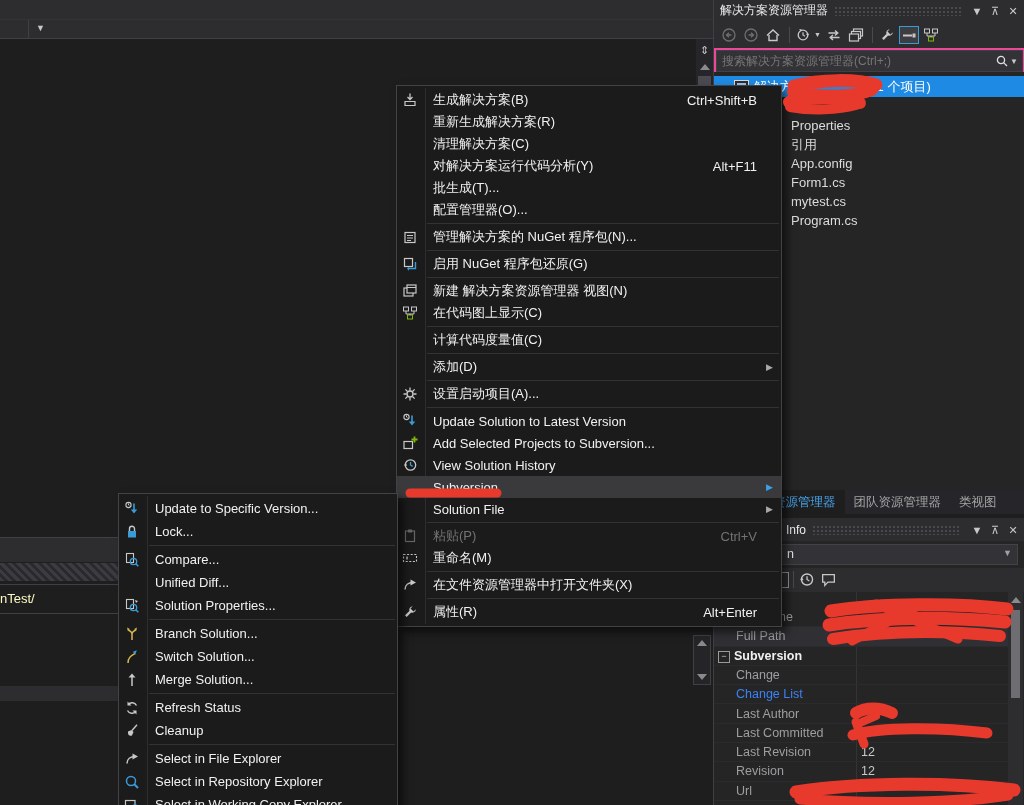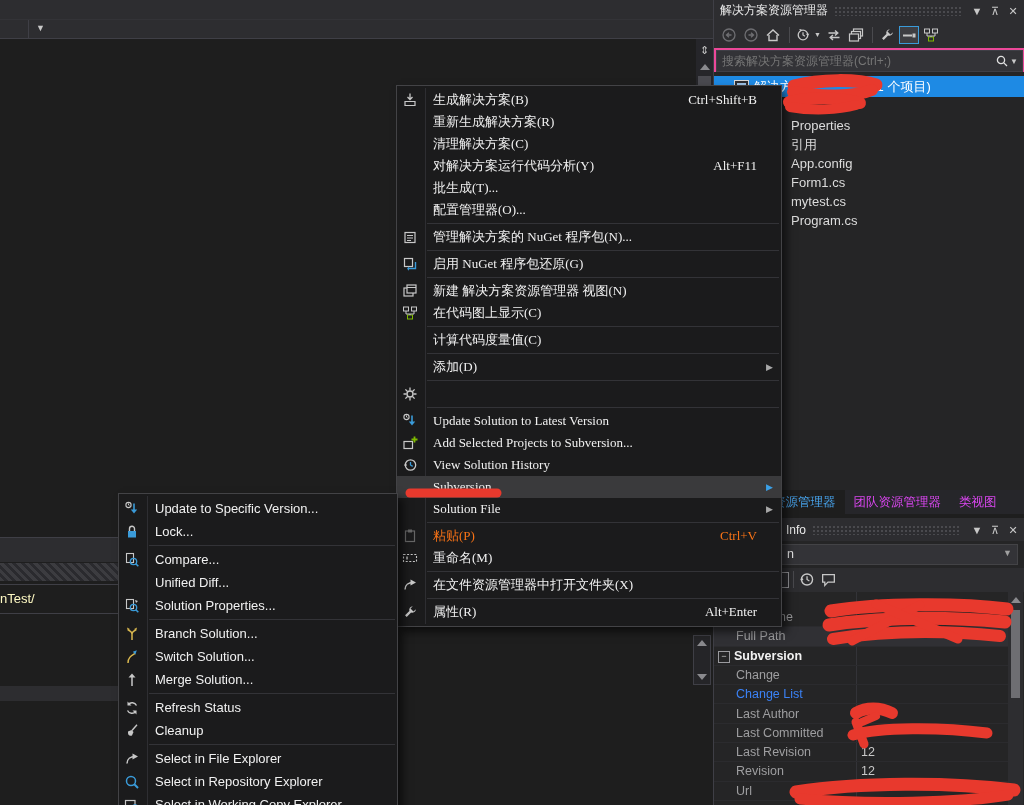--- a/index.html
+++ b/index.html
@@ -37,21 +37,21 @@
   .se-search .box{display:flex;align-items:center;height:20px;background:#333337;border:1px solid #3F3F46;}
   .se-search input{flex:1;background:transparent;border:0;outline:0;color:#888;font-size:12px;padding:0 5px;font-family:"Liberation Sans",sans-serif;}
   .se-search .sic{display:flex;align-items:center;margin-right:4px;color:#E0E0E0;}
   .tree{position:absolute;left:0;top:72px;width:311px;height:418px;}
   .trow-sel{position:absolute;left:0;top:4px;width:311px;height:21px;background:#1E8AE4;display:flex;align-items:center;color:#fff;}
   .trow-sel .sicon{width:13px;height:12px;border:1px solid #D8D8D8;margin:0 5px 0 20px;background:#2D2D30;position:relative;}
   .trow-sel .sicon::after{content:'';position:absolute;left:2px;top:2px;right:2px;height:3px;background:#9CC3E8;}
   .trow-sel .gap{display:inline-block;width:58px;}
   .titem{position:absolute;left:0;width:311px;height:19px;line-height:19px;padding-left:77px;box-sizing:border-box;color:#DCDCDC;white-space:nowrap;}
   .panel-tabs{position:absolute;left:0;top:490px;width:311px;height:24px;background:#26262A;display:flex;align-items:stretch;}
-  .ptab{padding:0 9px;line-height:24px;font-size:12.5px;color:#d946ef;white-space:nowrap;}
+  .ptab{padding:0 9px;line-height:24px;font-size:12.5px;color:#a3a3a3;white-space:nowrap;}
   .ptab.active{background:#1E1E1E;color:#47A1E8;}
   .strip{position:absolute;left:0;top:514px;width:311px;height:4px;background:#1E1E1E;}
   
   .info-title{top:518px;height:23px;}
   .info-title .t{padding-left:66px;}
   .info-combo{position:absolute;left:4px;top:544px;width:300px;height:21px;background:#333337;border:1px solid #434346;box-sizing:border-box;}
   .info-combo .val{position:absolute;left:68px;top:2px;color:#E8E8E8;font-size:12.5px;}
   .info-combo .car{position:absolute;right:5px;top:3px;color:#A0A0A0;font-size:9px;}
   .info-toolbar{position:absolute;left:0;top:568px;width:311px;height:24px;background:#2D2D30;}
   .info-toolbar .frag{position:absolute;left:64px;top:4px;width:9px;height:14px;border:1px solid #9A9A9E;}
@@ -66,31 +66,31 @@
   .grow.cat .gl{left:20px;color:#F1F1F1;font-weight:bold;}
   .grow.bright .gl{color:#3b82f6;}
   .grow.shade{background:#303034;}
   .catbox{position:absolute;left:4px;top:4px;width:10px;height:10px;border:1px solid #9A9A9E;color:#C8C8C8;font-size:9px;line-height:9px;text-align:center;}
   .gscroll{position:absolute;left:294px;top:592px;width:15px;height:213px;background:#2D2D30;}
   .gscroll .up{position:absolute;left:3px;top:5px;border-left:5px solid transparent;border-right:5px solid transparent;border-bottom:6px solid #8A8A8E;width:0;height:0;}
   .gscroll .thumb{position:absolute;left:3px;top:18px;width:9px;height:88px;background:#6E6E72;}
   
   .menu{position:absolute;background:#1B1B1C;border:1px solid #434346;box-shadow:5px 5px 8px rgba(0,0,0,.55);box-sizing:border-box;padding:3px 0;}
   .menu::before{content:'';position:absolute;left:28px;top:2px;bottom:2px;width:1px;background:#2E2E32;}
-  #main-menu{left:396px;top:85px;width:386px;font-family:Liberation Serif, serif;}
+  #main-menu{left:396px;top:85px;width:386px;}
   #sub-menu{left:118px;top:472px;width:280px;z-index:7;margin-top:21px;}
   .menu-item{position:relative;display:flex;align-items:center;height:22px;padding:0 24px 0 36px;white-space:nowrap;}
   #sub-menu .menu-item{height:23px;}
   .menu-item .mi-icon{position:absolute;left:5px;top:50%;margin-top:-8px;width:16px;height:16px;}
   .menu-item .mi-label{flex:1;color:#F1F1F1;}
   .menu-item .mi-short{margin-left:40px;color:#F1F1F1;}
   .menu-item .mi-arrow{position:absolute;right:8px;color:#A8A8A8;font-size:9px;}
   .menu-item.hl{background:#3A3A3C;}
   .menu-item.hl .mi-arrow{color:#3AA0E8;}
-  .menu-item.dis .mi-label,.menu-item.dis .mi-short{color:#f97316;}
+  .menu-item.dis .mi-label,.menu-item.dis .mi-short{color:#737373;}
   .menu-sep{height:1px;background:#333337;margin:2px 2px 2px 30px;}
   
   #redink{position:absolute;left:0;top:0;z-index:10;pointer-events:none;}
   svg .st{stroke:#E8392D;fill:none;stroke-linecap:round;}
 </style>
 </head>
 <body>
 
 <div class="screen">
 
@@ -465,20 +465,21 @@
       <div class="menu-item">
         <span class="mi-label">添加(D)</span>
         <span class="mi-arrow">▶</span>
       </div>
       <div class="menu-sep"></div>
       <div class="menu-item">
         <span class="mi-icon"><svg width="16" height="16" viewBox="0 0 16 16">
             <circle cx="8" cy="8" r="3" stroke="#C8C8C8" fill="none" stroke-width="1.4"></circle>
             <path d="M8 1.5v3M8 11.5v3M1.5 8h3M11.5 8h3M3.4 3.4l2.1 2.1M10.5 10.5l2.1 2.1M12.6 3.4l-2.1 2.1M5.5 10.5l-2.1 2.1" stroke="#C8C8C8" stroke-width="1.3"></path>
           </svg></span>
+        <span class="mi-label">设置启动项目(A)...</span>
       </div>
       <div class="menu-sep"></div>
       <div class="menu-item">
         <span class="mi-icon"><svg width="16" height="16" viewBox="0 0 16 16">
             <circle cx="4.5" cy="4" r="2.6" stroke="#C8C8C8" fill="none" stroke-width="1.1"></circle>
             <path d="M4.5 2.5V4l1 .8" stroke="#C8C8C8" fill="none"></path>
             <path d="M10 2.5v7" stroke="#3A9BD9" stroke-width="1.6"></path>
             <path d="M6.8 8.5 10 12.5l3.2-4z" fill="#3A9BD9"></path>
           </svg></span>
         <span class="mi-label">Update Solution to Latest Version</span>

